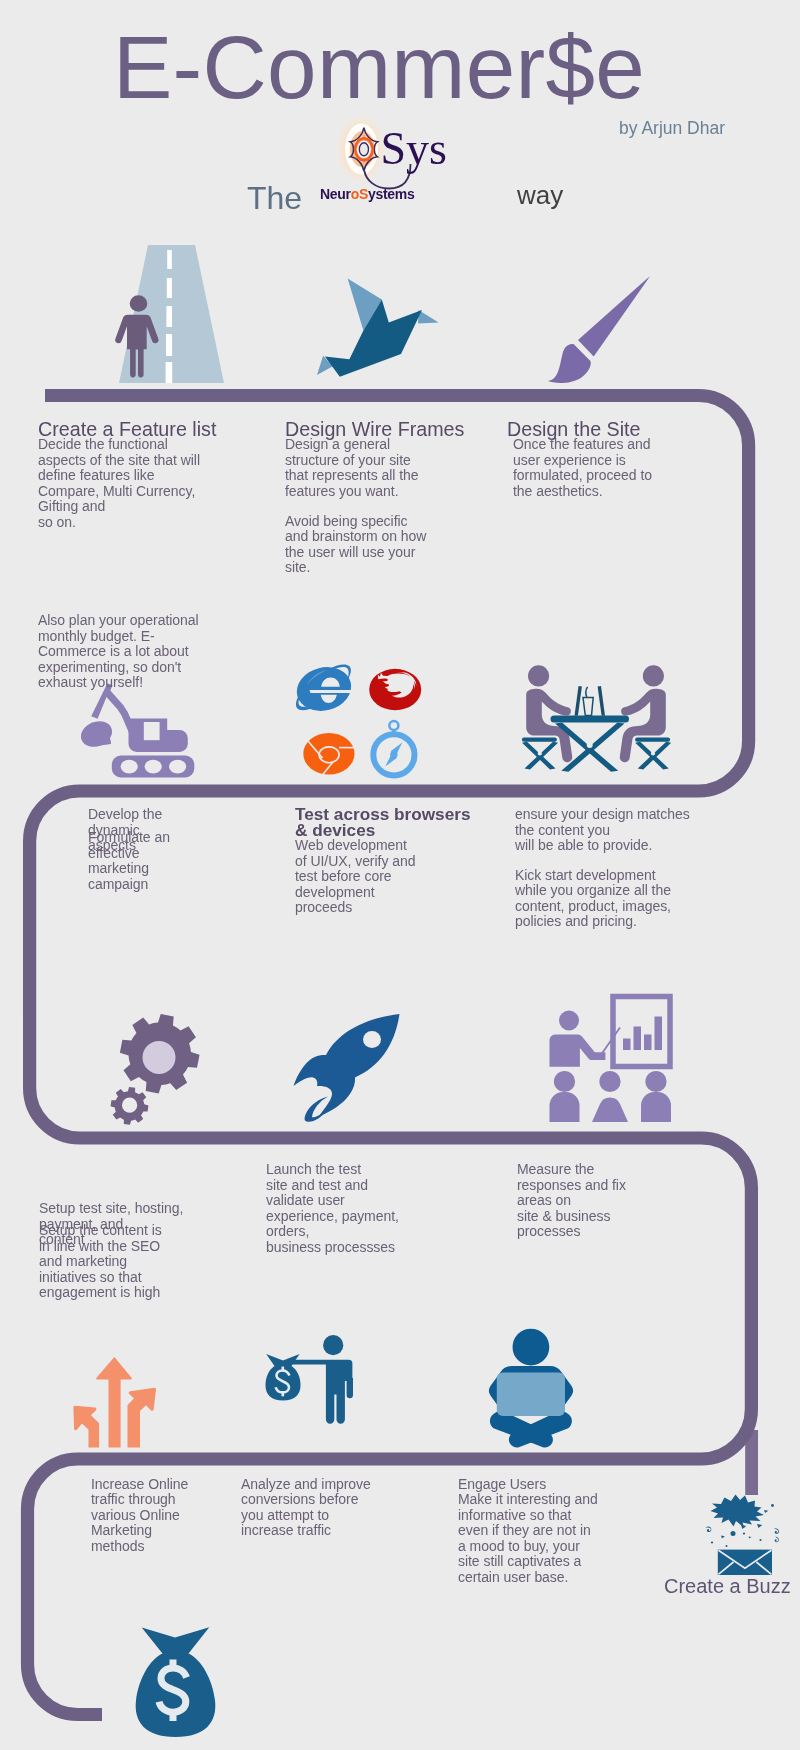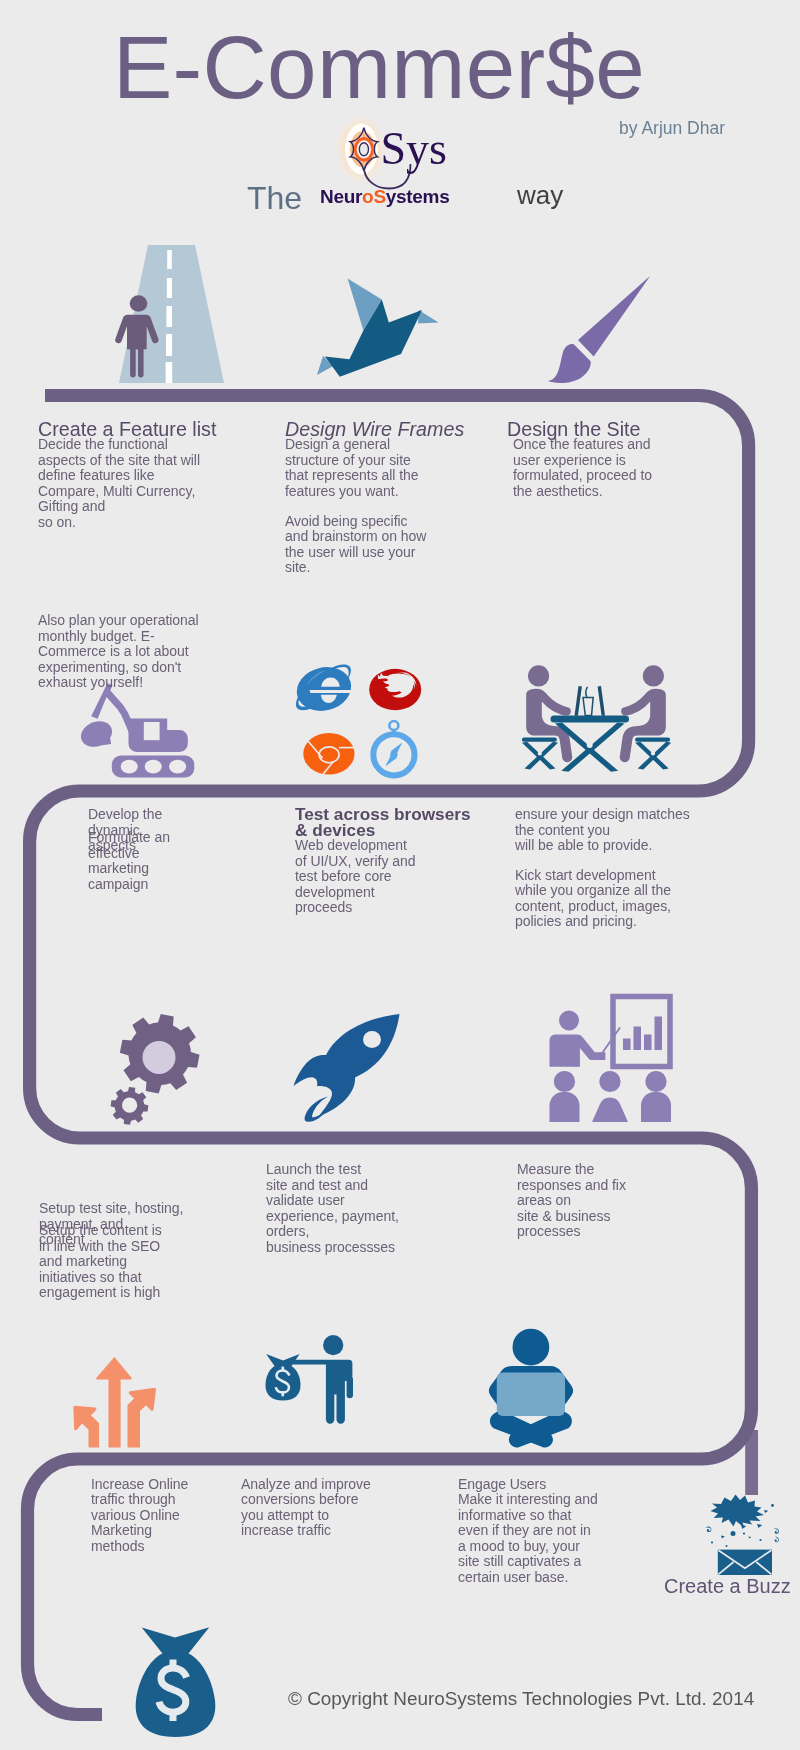--- a/index.html
+++ b/index.html
@@ -365,38 +365,38 @@
     <path fill="#f7966c" d="M33.9,21.8 C35.0,27.2 38.9,31.2 43.6,31.8 C40.6,33.5 40.6,41.1 43.6,42.8
          C38.9,43.4 35.0,47.4 33.9,52.8 C32.8,47.4 28.9,43.4 24.2,42.8
          C27.2,41.1 27.2,33.5 24.2,31.8 C28.9,31.2 32.8,27.2 33.9,21.8 Z"></path>
     <ellipse cx="33.9" cy="37.3" rx="8.8" ry="11.0" fill="none" stroke="#f4601f" stroke-width="2.6"></ellipse>
     <ellipse cx="33.9" cy="37.3" rx="6.3" ry="8.2" fill="#ffffff" stroke="#ffffff" stroke-width="1.2"></ellipse>
     <ellipse cx="33.9" cy="37.3" rx="4.6" ry="6.5" fill="#e9e9ea" stroke="#3b2c5c" stroke-width="1.4"></ellipse>
     <path fill="none" stroke="#3b2c5c" stroke-width="1.8" d="M34.4,59.0 C36.0,68.0 45.0,76.5 59.0,76.5 C76.0,76.5 80.5,65.5 80.5,52.0"></path>
     <text x="50.5" y="51.5" font-family="'Liberation Serif',serif" font-size="46" fill="#2b1052">Sys</text>
   </svg>
 
-  <div class="abs" style="left:320px;top:186px;font-size:19px;font-weight:bold;font-family:'Liberation Sans',sans-serif;letter-spacing:-0.3px;">
+  <div class="abs" style="left:320px;top:186px;font-size:14px;font-weight:bold;font-family:'Liberation Sans',sans-serif;letter-spacing:-0.3px;">
     <span style="color:#2b1052">Neur</span><span style="color:#f4601f">o</span><span style="color:#f4601f">S</span><span style="color:#2b1052">ystems</span>
   </div>
 
   <div id="content">
       <div class="hd" style="left: 38px; top: 421.9px; width: 250px;">Create a Feature list</div>
       <div class="txt" style="left: 38px; top: 437.4px; width: 250px;">Decide the functional
 aspects of the site that will
 define features like
 Compare, Multi Currency,
 Gifting and
 so on.</div>
       <div class="txt" style="left: 38px; top: 573px; width: 250px; margin-top: 40px;">Also plan your operational
 monthly budget. E-
 Commerce is a lot about
 experimenting, so don't
 exhaust yourself!</div>
-      <div class="hd" style="left: 285px; top: 421.9px; width: 210px; font-style: italic;">Design Wire Frames</div>
+      <div class="hd" style="left: 285px; top: 421.9px; width: 210px;">Design Wire Frames</div>
       <div class="txt" style="left: 285px; top: 437.4px; width: 210px;">Design a general
 structure of your site
 that represents all the
 features you want.</div>
       <div class="txt" style="left: 285px; top: 513.7px; width: 210px;">Avoid being specific
 and brainstorm on how
 the user will use your
 site.</div>
       <div class="hd" style="left: 507px; top: 421.9px; width: 220px;">Design the Site</div>
       <div class="txt" style="left: 513px; top: 437.4px; width: 220px;">Once the features and
@@ -454,15 +454,14 @@
 increase traffic</div>
       <div class="txt" style="left: 458px; top: 1476.6px; width: 240px;">Engage Users
 Make it interesting and
 informative so that
 even if they are not in
 a mood to buy, your
 site still captivates a
 certain user base.</div>
     </div>
 
-  <div class="abs" style="left:288px;top:1688px;font-size:18.9px;color:#585858;">© Copyright NeuroSystems Technologies Pvt. Ltd. 2014</div>
 
 </div>
 
 </body></html>

